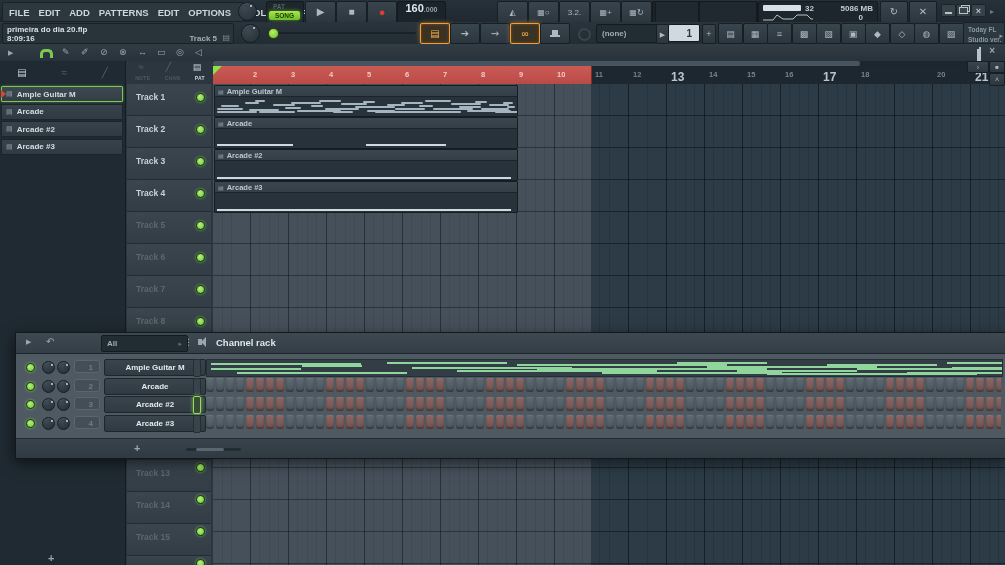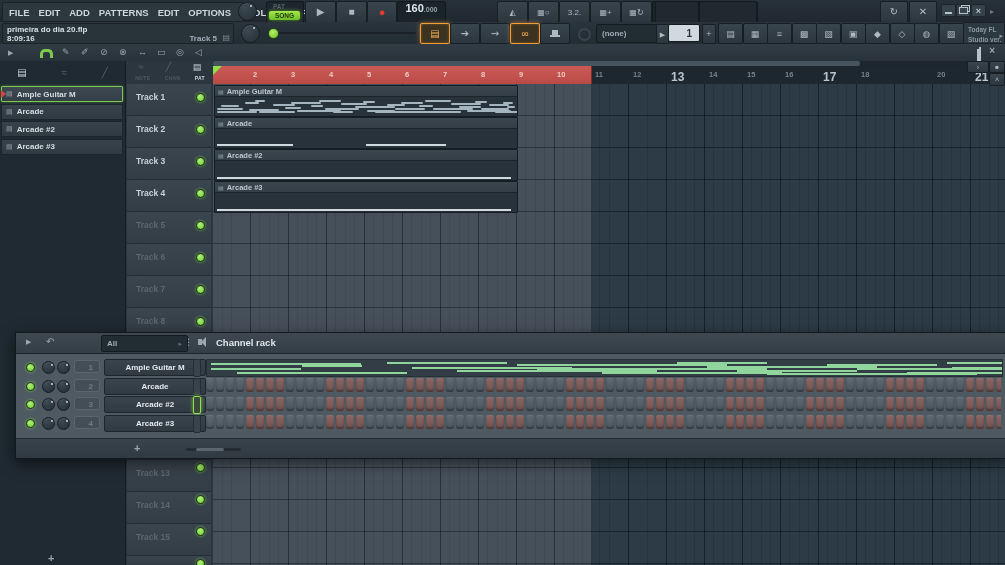--- a/index.html
+++ b/index.html
@@ -157,20 +157,29 @@
         <span class="tf">.000</span>
     </div>
     <div id="rec-group"></div>
     <div id="timedisp" class="abs">
       <span id="time-main">0:00:</span>
       <span id="time-sec">00</span>
       <span id="time-unit">M:S:CS</span>
     </div>
     <div class="abs scope" style="left:655px;top:1px;width:42px;height:20px;"></div>
     <div class="abs scope" style="left:699px;top:1px;width:56px;height:20px;"></div>
+    <div id="cpu-panel" class="abs">
+      <div id="cpu-bar"></div>
+      <span id="poly-count">32</span>
+      <span id="mem-count">5086 MB</span>
+      <span id="cpu-count">0</span>
+      <svg width="50" height="8" style="position:absolute;left:4px;top:11px;">
+          <polyline points="0,7 10,7 14,2 20,6 30,6 34,2 44,2 48,6 50,6" fill="none" stroke="#b9c4cb" stroke-width="1"></polyline>
+        </svg>
+    </div>
     <div class="abs tbtn" style="left:880px;top:1px;width:26px;height:20px;">
         <span class="g">↻</span>
       </div>
     <div class="abs tbtn" style="left:909px;top:1px;width:26px;height:20px;">
         <span class="g">✕</span>
       </div>
     <div class="abs wc" style="left:941px;top:4px;">
         <span class="wc-min-glyph"></span>
       </div>
     <div class="abs wc" style="left:956px;top:4px;">

